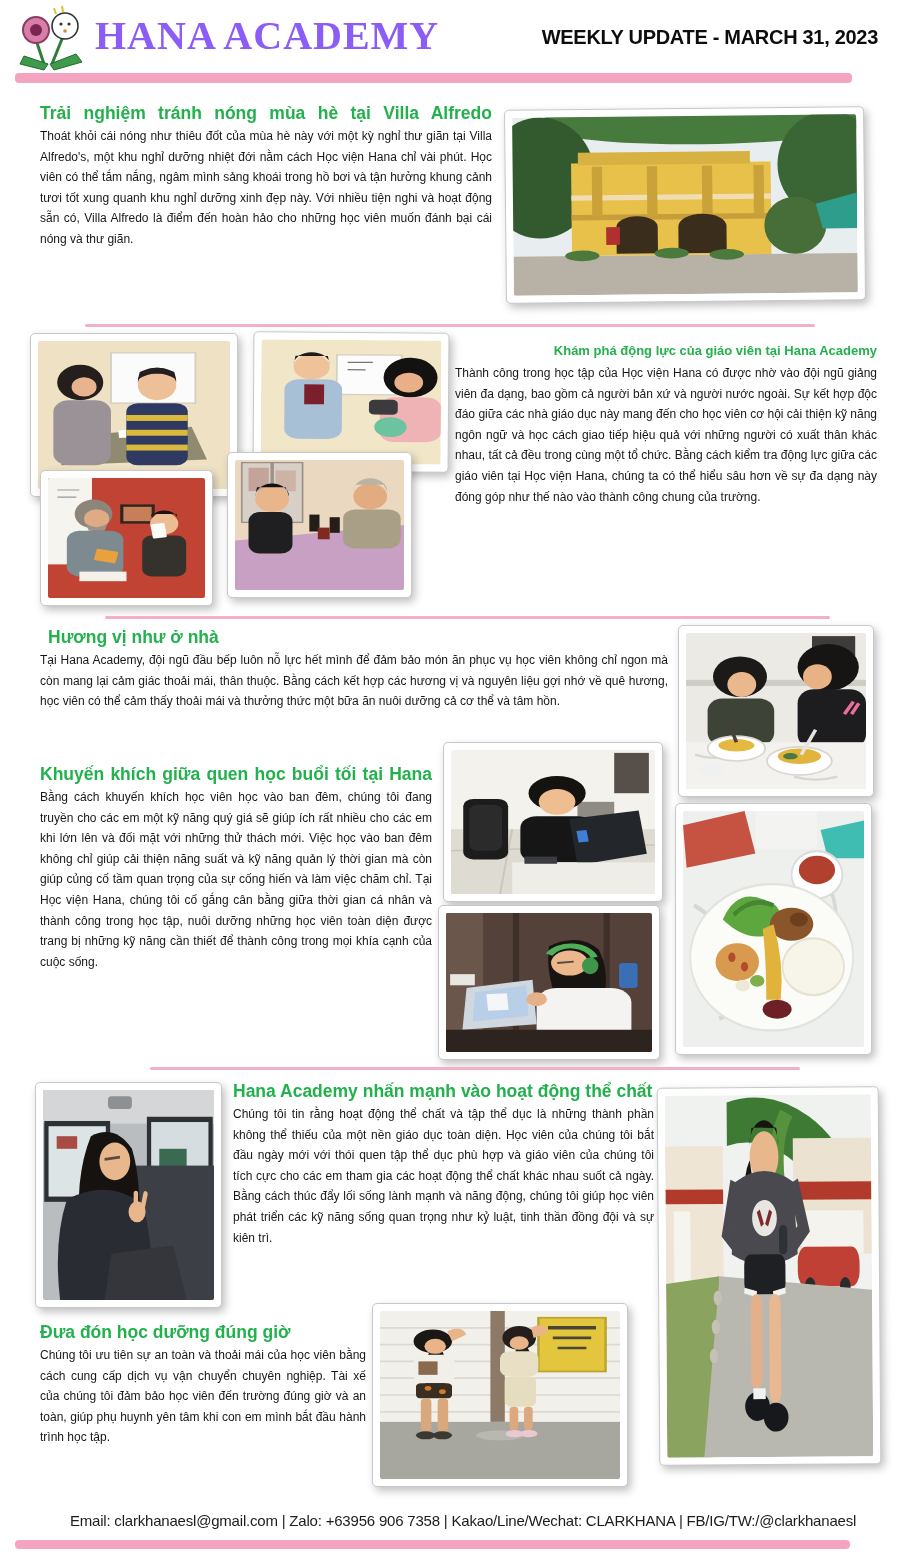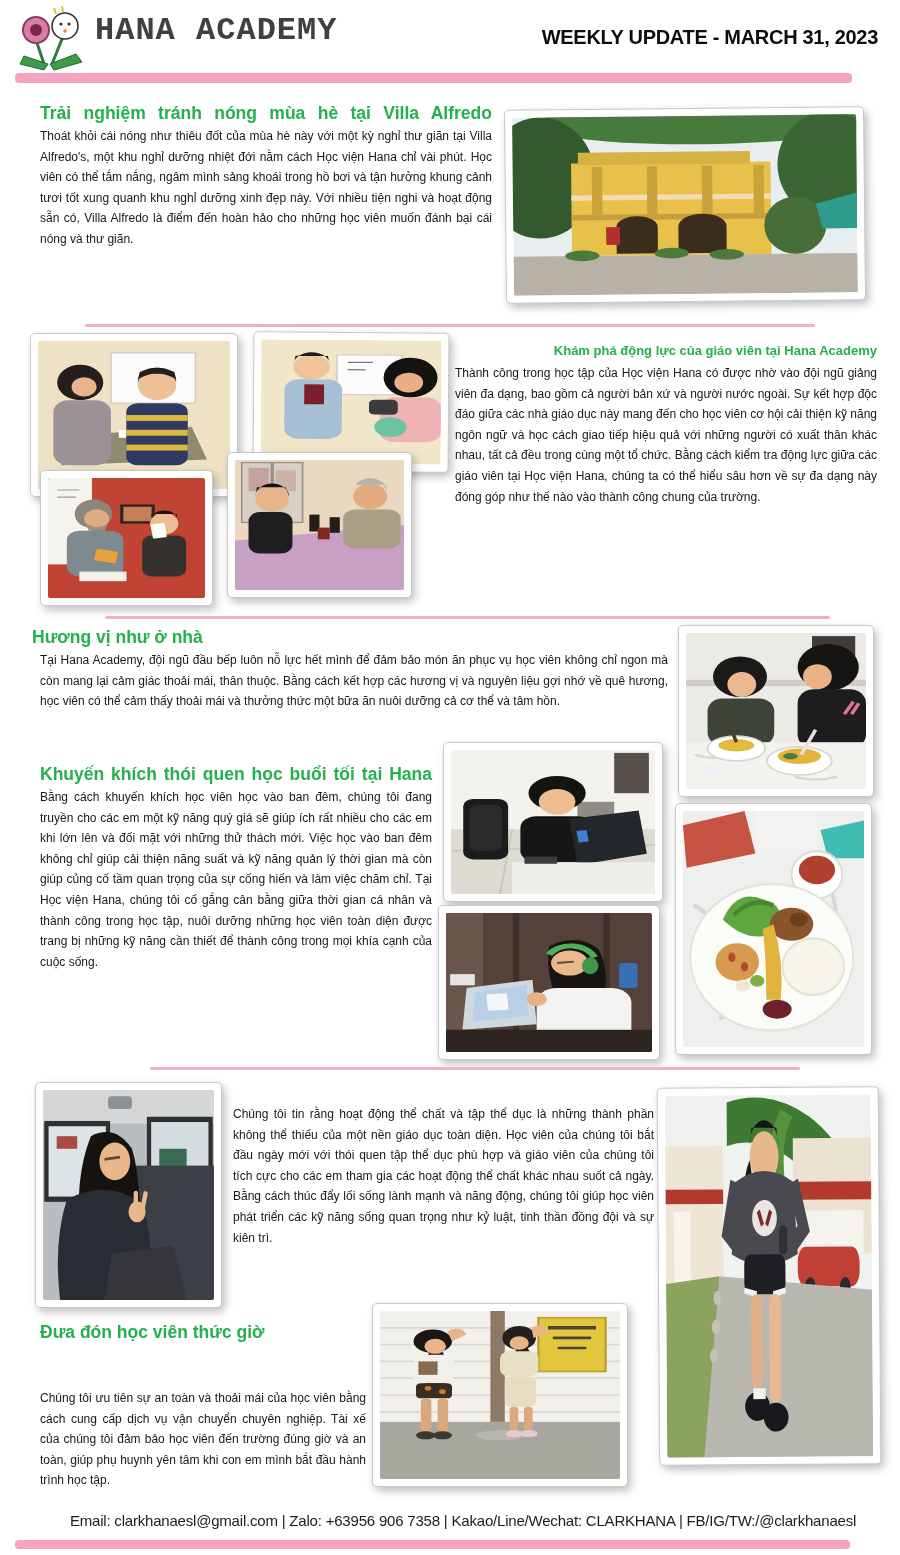--- a/index.html
+++ b/index.html
@@ -1,21 +1,21 @@
 <!DOCTYPE html>
 <html><head>
 <meta charset="utf-8">
 <style>
   html,body{margin:0;padding:0;background:#ffffff;}
   .page{position:relative;width:900px;height:1555px;background:#ffffff;overflow:hidden;
         font-family:"Liberation Sans",sans-serif;color:#191919;}
   .bar{position:absolute;background:#f4a4c1;border-radius:4px;}
   .divider{position:absolute;height:3px;background:#f3aec9;border-radius:2px;}
-  .brand{position:absolute;font-family:Liberation Mono, monospace;font-weight:bold;
-         font-size:32px;letter-spacing:1px;color:#404040;white-space:nowrap;}
+  .brand{position:absolute;font-family:Liberation Serif, serif;font-weight:bold;
+         font-size:40px;letter-spacing:1px;color:#8b5cf6;white-space:nowrap;}
   .weekly{position:absolute;font-weight:bold;font-size:20px;color:#0d0d0d;white-space:nowrap;
           letter-spacing:-0.3px;}
   .h-green{position:absolute;color:#23b14d;font-weight:bold;font-size:17.5px;line-height:21px;}
   .stretch{text-align:justify;text-align-last:justify;}
   .body-text{position:absolute;font-size:12px;line-height:20.6px;text-align:justify;color:#171717;}
   .photo{position:absolute;background:#ffffff;border:1px solid #c8c8c8;border-radius:5px;
          box-shadow:3px 4px 9px rgba(0,0,0,.25);padding:7px;box-sizing:border-box;}
   .photo svg{width:100%;height:100%;display:block;border-radius:2px;}
   .footer-line{position:absolute;left:0;width:900px;text-align:center;font-size:15px;
                letter-spacing:-0.2px;color:#1c1c1c;white-space:nowrap;}
@@ -153,21 +153,21 @@
       <rect x="56" y="44" width="6" height="12" fill="#241d18"></rect>
       <rect x="49" y="52" width="7" height="9" fill="#7e2a20"></rect>
     </svg>
   </div>
 
   <div class="h-green" style="left:455px;top:340px;width:422px;font-size:13px;text-align:right;">Khám phá động lực của giáo viên tại Hana Academy</div>
   <div class="body-text" style="left:455px;top:363px;width:422px;">Thành công trong học tập của Học viện Hana có được nhờ vào đội ngũ giảng viên đa dạng, bao gồm cả người bản xứ và người nước ngoài. Sự kết hợp độc đáo giữa các nhà giáo dục này mang đến cho học viên cơ hội cải thiện kỹ năng ngôn ngữ và học cách giao tiếp hiệu quả với những người có xuất thân khác nhau, tất cả đều trong cùng một tổ chức. Bằng cách kiểm tra động lực giữa các giáo viên tại Học viện Hana, chúng ta có thể hiểu sâu hơn về sự đa dạng này đóng góp như thế nào vào thành công chung của trường.</div>
 
   <div class="divider" style="left:105px;top:616px;width:725px;"></div>
 
-  <div class="h-green" style="left:32px;top:627px;width:400px;">Hương vị như ở nhà</div>
+  <div class="h-green" style="left:48px;top:627px;width:400px;">Hương vị như ở nhà</div>
   <div class="body-text" style="left:40px;top:650px;width:628px;">Tại Hana Academy, đội ngũ đầu bếp luôn nỗ lực hết mình để đảm bảo món ăn phục vụ học viên không chỉ ngon mà còn mang lại cảm giác thoải mái, thân thuộc. Bằng cách kết hợp các hương vị và nguyên liệu gợi nhớ về quê hương, học viên có thể cảm thấy thoải mái và thưởng thức một bữa ăn nuôi dưỡng cả cơ thể và tâm hồn.</div>
 
   <div class="photo" style="left:678px;top:625px;width:196px;height:172px;">
     <svg viewBox="0 0 100 100" preserveAspectRatio="none">
       <rect width="100" height="100" fill="#eceae4"></rect>
       <rect x="70" y="2" width="24" height="16" fill="#3f3b38"></rect>
       <rect x="0" y="30" width="100" height="4" fill="#cfcdc6"></rect>
       <ellipse cx="30" cy="28" rx="15" ry="13" fill="#1c1a19"></ellipse>
       <circle cx="31" cy="33" r="8" fill="#eab88d"></circle>
       <rect x="12" y="42" width="37" height="30" rx="8" fill="#3e4337"></rect>
@@ -181,21 +181,21 @@
       <ellipse cx="28" cy="72" rx="10" ry="4" fill="#e5b93f"></ellipse>
       <line x1="22" y1="52" x2="28" y2="70" stroke="#44403c" stroke-width="2"></line>
       <ellipse cx="63" cy="82" rx="18" ry="9" fill="#ffffff" stroke="#d8d6d0"></ellipse>
       <ellipse cx="63" cy="79" rx="12" ry="5" fill="#e2b43c"></ellipse>
       <ellipse cx="58" cy="79" rx="4" ry="2" fill="#4c7a3c"></ellipse>
       <ellipse cx="14" cy="88" rx="7" ry="4" fill="#eef0f2"></ellipse>
       <line x1="72" y1="62" x2="64" y2="78" stroke="#e6e4e0" stroke-width="2"></line>
     </svg>
   </div>
 
-  <div class="h-green stretch" style="left:40px;top:764px;width:392px;">Khuyến khích thói quen học buổi tối tại Hana</div>
+  <div class="h-green stretch" style="left:40px;top:764px;width:392px;">Khuyến khích giữa quen học buổi tối tại Hana</div>
   <div class="body-text" style="left:40px;top:787px;width:392px;">Bằng cách khuyến khích học viên học vào ban đêm, chúng tôi đang truyền cho các em một kỹ năng quý giá sẽ giúp ích rất nhiều cho các em khi lớn lên và đối mặt với những thử thách mới. Việc học vào ban đêm không chỉ giúp cải thiện năng suất và kỹ năng quản lý thời gian mà còn giúp củng cố tầm quan trọng của sự cống hiến và làm việc chăm chỉ. Tại Học viện Hana, chúng tôi cố gắng cân bằng giữa thời gian cá nhân và thành công trong học tập, nuôi dưỡng những học viên toàn diện được trang bị những kỹ năng cần thiết để thành công trong mọi khía cạnh của cuộc sống.</div>
 
   <div class="photo" style="left:443px;top:742px;width:220px;height:160px;">
     <svg viewBox="0 0 100 100" preserveAspectRatio="none">
       <rect width="100" height="100" fill="#f4f2ec"></rect>
       <rect x="0" y="55" width="100" height="45" fill="#dedbd2"></rect>
       <line x1="0" y1="70" x2="100" y2="66" stroke="#c9c6bc" stroke-width="1"></line>
       <line x1="30" y1="55" x2="24" y2="100" stroke="#c9c6bc" stroke-width="1"></line>
       <rect x="80" y="2" width="17" height="28" fill="#57504a"></rect>
       <rect x="62" y="36" width="18" height="14" fill="#8f8c85"></rect>
@@ -274,20 +274,21 @@
       <circle cx="42" cy="34" r="9" fill="#e9b78c"></circle>
       <line x1="36" y1="33" x2="45" y2="32" stroke="#5a4a3c" stroke-width="1.3"></line>
       <path d="M14 52 q24 -10 44 2 q8 22 4 46 l-52 0 q-4 -28 4 -48" fill="#2a2c33"></path>
       <circle cx="55" cy="58" r="5" fill="#e9b78c"></circle>
       <rect x="53" y="48" width="2.6" height="9" rx="1.3" fill="#e9b78c"></rect>
       <rect x="58" y="48" width="2.6" height="9" rx="1.3" fill="#e9b78c" transform="rotate(14 59 52)"></rect>
       <polygon points="40,78 76,74 84,100 36,100" fill="#34363c"></polygon>
     </svg>
   </div>
 
+  <div class="h-green" style="left:233px;top:1081px;width:430px;">Hana Academy nhấn mạnh vào hoạt động thể chất</div>
   <div class="body-text" style="left:233px;top:1104px;width:421px;">Chúng tôi tin rằng hoạt động thể chất và tập thể dục là những thành phần không thể thiếu của một nền giáo dục toàn diện. Học viên của chúng tôi bắt đầu ngày mới với thói quen tập thể dục phù hợp và giáo viên của chúng tôi tích cực cho các em tham gia các hoạt động thể chất khác nhau suốt cả ngày. Bằng cách thúc đẩy lối sống lành mạnh và năng động, chúng tôi giúp học viên phát triển các kỹ năng sống quan trọng như kỷ luật, tinh thần đồng đội và sự kiên trì.</div>
 
   <div class="photo" style="left:658px;top:1087px;width:222px;height:378px;transform:rotate(-0.4deg);">
     <svg viewBox="0 0 100 100" preserveAspectRatio="none">
       <rect width="100" height="100" fill="#f0f2f0"></rect>
       <path d="M30 2 q20 -4 40 4 q14 6 20 16 l-18 2 q-20 -14 -42 -10 Z" fill="#3f7a35"></path>
       <path d="M56 4 q-8 10 -4 22 l6 -2 q-2 -12 4 -18 Z" fill="#58923f"></path>
       <rect x="0" y="14" width="28" height="38" fill="#efe5d4"></rect>
       <rect x="0" y="26" width="28" height="4" fill="#b23a2c"></rect>
       <rect x="4" y="32" width="8" height="20" fill="#f6f4ef"></rect>
@@ -313,22 +314,22 @@
       <rect x="38" y="44" width="20" height="11" rx="3" fill="#1f2024"></rect>
       <path d="M38 54 l6 1 M58 54 l-6 1" stroke="#f2f2f0" stroke-width="1.6"></path>
       <rect x="41" y="55" width="5.6" height="26" rx="2.6" fill="#e2b18c"></rect>
       <rect x="50" y="55" width="5.6" height="30" rx="2.6" fill="#e8b892"></rect>
       <ellipse cx="44" cy="86" rx="6" ry="4" fill="#17181b"></ellipse>
       <ellipse cx="53" cy="89" rx="6" ry="4" fill="#17181b"></ellipse>
       <rect x="42" y="81" width="6" height="3" fill="#f1f1ef"></rect>
     </svg>
   </div>
 
-  <div class="h-green" style="left:40px;top:1322px;width:330px;">Đưa đón học viên thức giờ</div>
-  <div class="body-text" style="left:40px;top:1388px;width:326px;">Chúng tôi ưu tiên sự an toàn và thoải mái của học viên bằng cách cung cấp dịch vụ vận chuyển chuyên nghiệp. Tài xế của chúng tôi đảm bảo học viên đến trường đúng giờ và an toàn, giúp phụ huynh yên tâm khi con em mình bắt đầu hành trình học tập.</div>
+  <div class="h-green" style="left:40px;top:1322px;width:330px;">Đưa đón học dưỡng đúng giờ</div>
+  <div class="body-text" style="left:40px;top:1345px;width:326px;">Chúng tôi ưu tiên sự an toàn và thoải mái của học viên bằng cách cung cấp dịch vụ vận chuyển chuyên nghiệp. Tài xế của chúng tôi đảm bảo học viên đến trường đúng giờ và an toàn, giúp phụ huynh yên tâm khi con em mình bắt đầu hành trình học tập.</div>
 
   <div class="photo" style="left:372px;top:1303px;width:256px;height:184px;">
     <svg viewBox="0 0 100 100" preserveAspectRatio="none">
       <rect width="100" height="100" fill="#f2f0ea"></rect>
       <g stroke="#dcd9d0" stroke-width="1">
         <line x1="0" y1="10" x2="100" y2="10"></line>
           <line x1="0" y1="20" x2="100" y2="20"></line>
         <line x1="0" y1="30" x2="100" y2="30"></line>
           <line x1="0" y1="40" x2="100" y2="40"></line>
         <line x1="0" y1="50" x2="100" y2="50"></line>

